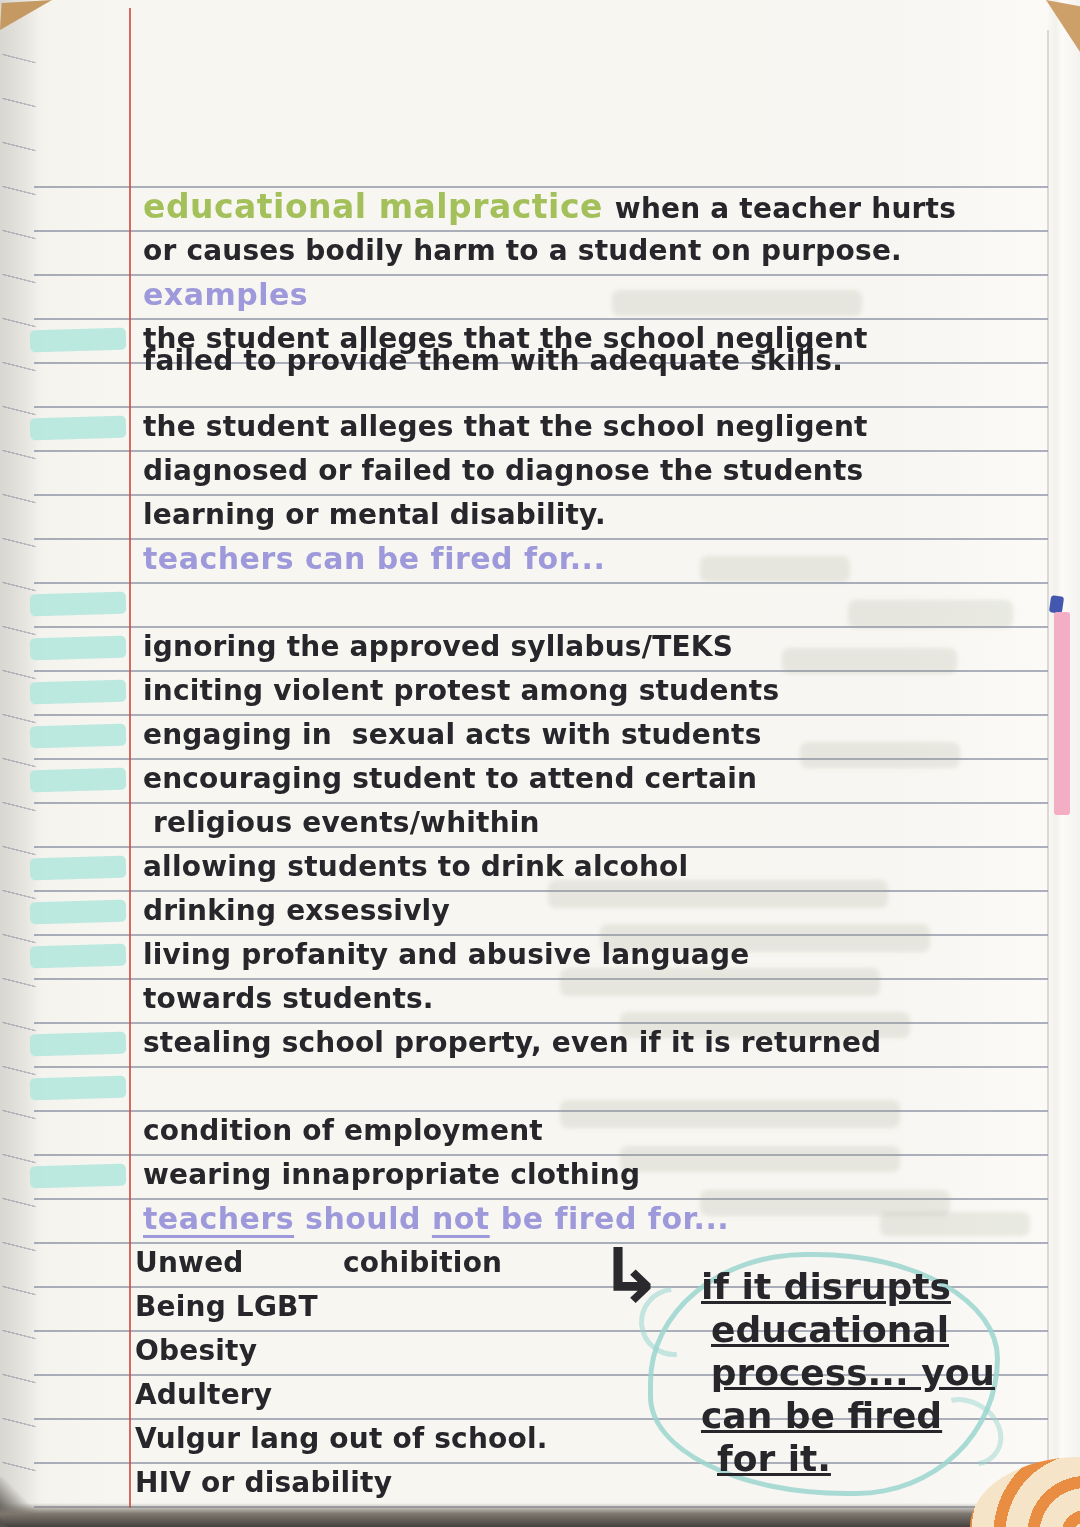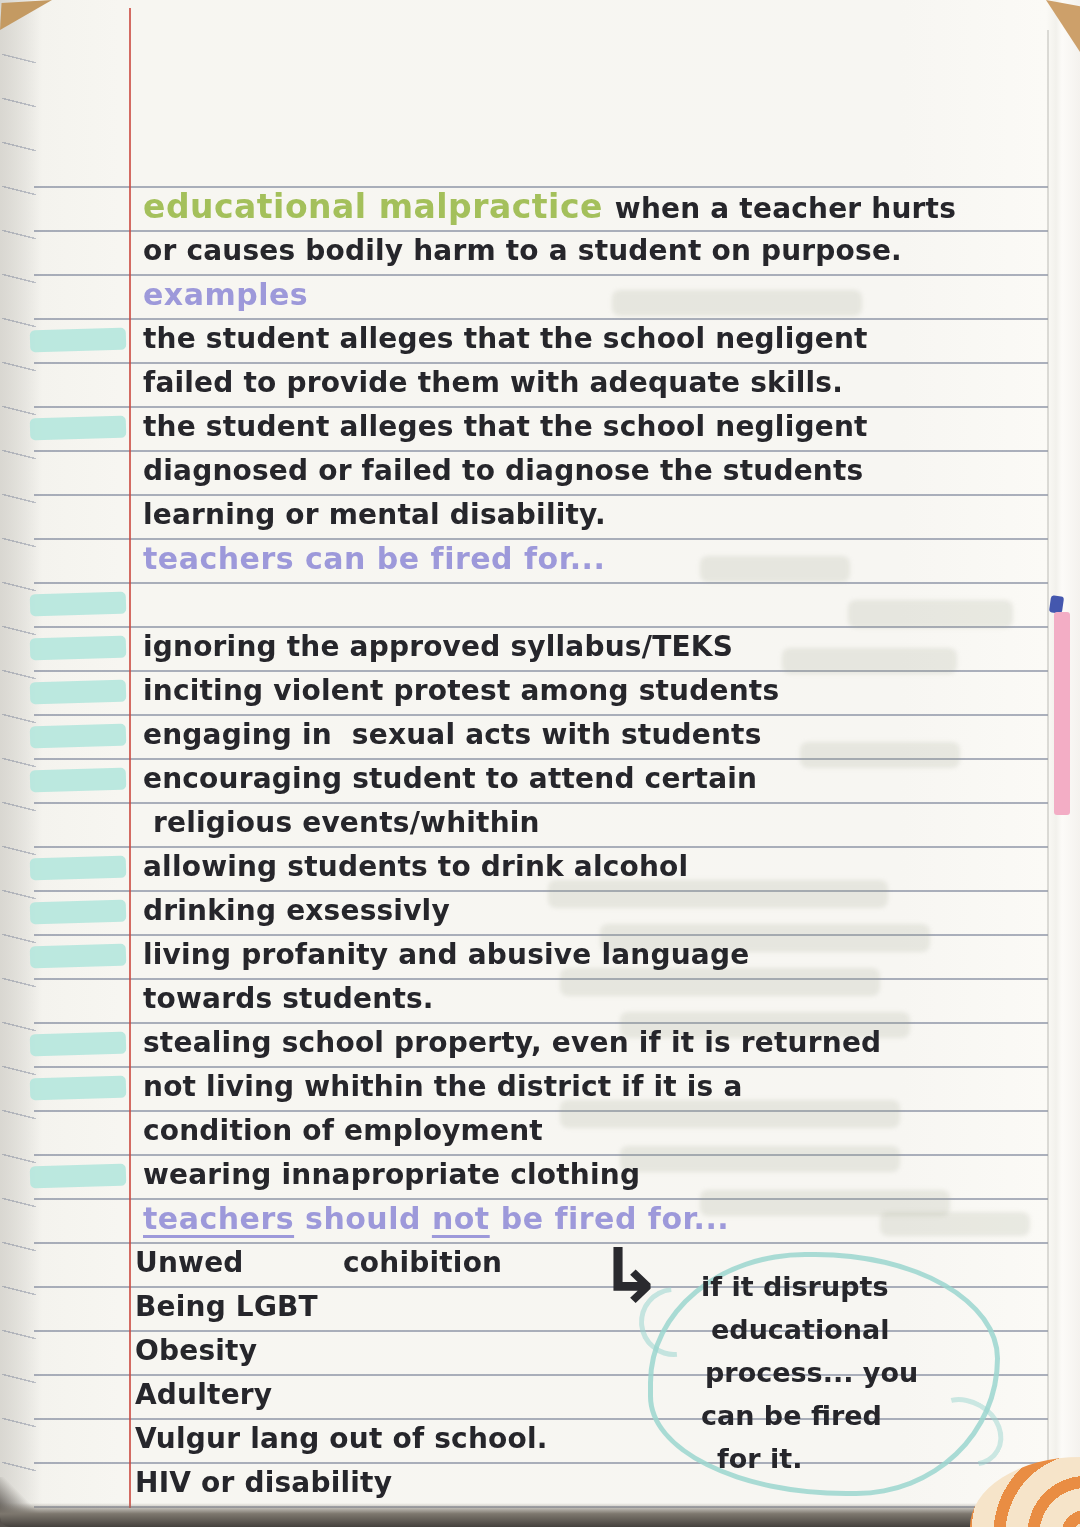--- a/index.html
+++ b/index.html
@@ -58,23 +58,23 @@
   .cloud{
     position:absolute;left:648px;top:1252px;width:352px;height:244px;
     border:5px solid rgba(155,214,207,.85);
     border-radius:46% 54% 42% 58% / 55% 45% 58% 42%;
     box-sizing:border-box;padding:8px 0 0 48px;
   }
   .cloud:before{content:"";position:absolute;left:-14px;top:30px;width:60px;height:60px;
     border:5px solid rgba(155,214,207,.55);border-radius:50%;border-right-color:transparent;border-top-color:transparent;transform:rotate(40deg);}
   .cloud:after{content:"";position:absolute;right:-10px;bottom:26px;width:70px;height:56px;
     border:5px solid rgba(155,214,207,.5);border-radius:50%;border-left-color:transparent;border-bottom-color:transparent;transform:rotate(30deg);}
-  .cloud-line{font-weight:700;font-size:27px;color:#26262b;line-height:43px;white-space:pre;}
+  .cloud-line{font-weight:700;font-size:36px;color:#26262b;line-height:43px;white-space:pre;text-decoration:underline;}
   .cloud-line:nth-child(2){padding-left:10px;}
-  .cloud-line:nth-child(3){padding-left:4px;}
+  .cloud-line:nth-child(3){padding-left:4px;text-align:right;}
   .cloud-line:nth-child(5){padding-left:16px;}
   .arrow{
     position:absolute;left:600px;top:1232px;font-size:74px;color:#2a2a2e;
     font-weight:700;transform:scaleX(1.05);
   }
   
   .corner-tl{position:absolute;left:0;top:0;width:52px;height:30px;
     background:#c49a62;clip-path:polygon(3% 10%,100% 0,0 100%);}
   .corner-tr{position:absolute;right:0;top:0;width:34px;height:52px;
     background:#cda06a;clip-path:polygon(0 0,100% 12%,100% 100%);}
@@ -116,37 +116,37 @@
   <div class="smudge" style="left:560px;top:1100px;width:340px;height:28px;"></div>
   <div class="smudge" style="left:620px;top:1146px;width:280px;height:26px;"></div>
   <div class="smudge" style="left:700px;top:1190px;width:250px;height:26px;"></div>
   <div class="smudge" style="left:880px;top:1212px;width:150px;height:24px;"></div>
 
   <div id="notes-body">
       <div class="note-row" style="top: 186px;"><span class="txt"><span class="c-green">educational malpractice </span><span class="c-ink">when a teacher hurts</span></span></div>
       <div class="note-row" style="top: 230px;"><span class="txt"><span class="c-ink">or causes bodily harm to a student on purpose.</span></span></div>
       <div class="note-row" style="top: 274px;"><span class="txt"><span class="c-purple">examples</span></span></div>
       <div class="note-row" style="top: 318px;"><span class="tick"></span><span class="txt"><span class="c-ink">the student alleges that the school negligent</span></span></div>
-      <div class="note-row" style="top: 362px; border-radius: 21px;"><span class="txt"><span class="c-ink">failed to provide them with adequate skills.</span></span></div>
+      <div class="note-row" style="top: 340px; border-radius: 21px;"><span class="txt"><span class="c-ink">failed to provide them with adequate skills.</span></span></div>
       <div class="note-row" style="top: 406px;"><span class="tick"></span><span class="txt"><span class="c-ink">the student alleges that the school negligent</span></span></div>
       <div class="note-row" style="top: 450px;"><span class="txt"><span class="c-ink">diagnosed or failed to diagnose the students</span></span></div>
       <div class="note-row" style="top: 494px;"><span class="txt"><span class="c-ink">learning or mental disability.</span></span></div>
       <div class="note-row" style="top: 538px;"><span class="txt"><span class="c-purple">teachers can be fired for...</span></span></div>
       <div class="note-row" style="top: 582px;"><span class="tick"></span></div>
       <div class="note-row" style="top: 626px;"><span class="tick"></span><span class="txt"><span class="c-ink">ignoring the approved syllabus/TEKS</span></span></div>
       <div class="note-row" style="top: 670px;"><span class="tick"></span><span class="txt"><span class="c-ink">inciting violent protest among students</span></span></div>
       <div class="note-row" style="top: 714px;"><span class="tick"></span><span class="txt"><span class="c-ink">engaging in  sexual acts with students</span></span></div>
       <div class="note-row" style="top: 758px;"><span class="tick"></span><span class="txt"><span class="c-ink">encouraging student to attend certain</span></span></div>
       <div class="note-row" style="top: 802px;"><span class="txt" style="margin-left: 10px;"><span class="c-ink">religious events/whithin</span></span></div>
       <div class="note-row" style="top: 846px;"><span class="tick"></span><span class="txt"><span class="c-ink">allowing students to drink alcohol</span></span></div>
       <div class="note-row" style="top: 890px;"><span class="tick"></span><span class="txt"><span class="c-ink">drinking exsessivly</span></span></div>
       <div class="note-row" style="top: 934px;"><span class="tick"></span><span class="txt"><span class="c-ink">living profanity and abusive language</span></span></div>
       <div class="note-row" style="top: 978px;"><span class="txt"><span class="c-ink">towards students.</span></span></div>
       <div class="note-row" style="top: 1022px;"><span class="tick"></span><span class="txt"><span class="c-ink">stealing school property, even if it is returned</span></span></div>
-      <div class="note-row" style="top: 1066px;"><span class="tick"></span><span class="txt"><span class="c-ink">not living whithin the district if it is a</span></span></div>
+      <div class="note-row" style="top: 1066px;"><span class="tick"></span></div>
       <div class="note-row" style="top: 1110px;"><span class="txt"><span class="c-ink">condition of employment</span></span></div>
       <div class="note-row" style="top: 1154px;"><span class="tick"></span><span class="txt"><span class="c-ink">wearing innapropriate clothing</span></span></div>
       <div class="note-row" style="top: 1198px;"><span class="txt"><span class="c-purple u">teachers</span><span class="c-purple"> should </span><span class="c-purple u">not</span><span class="c-purple"> be fired for...</span></span></div>
       <div class="note-row" style="top: 1242px;"><span class="txt" style="margin-left: -8px;"><span class="c-ink">Unwed          cohibition</span></span></div>
       <div class="note-row" style="top: 1286px;"><span class="txt" style="margin-left: -8px;"><span class="c-ink">Being LGBT</span></span></div>
       <div class="note-row" style="top: 1330px;"><span class="txt" style="margin-left: -8px;"><span class="c-ink">Obesity</span></span></div>
       <div class="note-row" style="top: 1374px;"><span class="txt" style="margin-left: -8px;"><span class="c-ink">Adultery</span></span></div>
       <div class="note-row" style="top: 1418px;"><span class="txt" style="margin-left: -8px;"><span class="c-ink">Vulgur lang out of school.</span></span></div>
       <div class="note-row" style="top: 1462px;"><span class="txt" style="margin-left: -8px;"><span class="c-ink">HIV or disability</span></span></div>
     </div>

